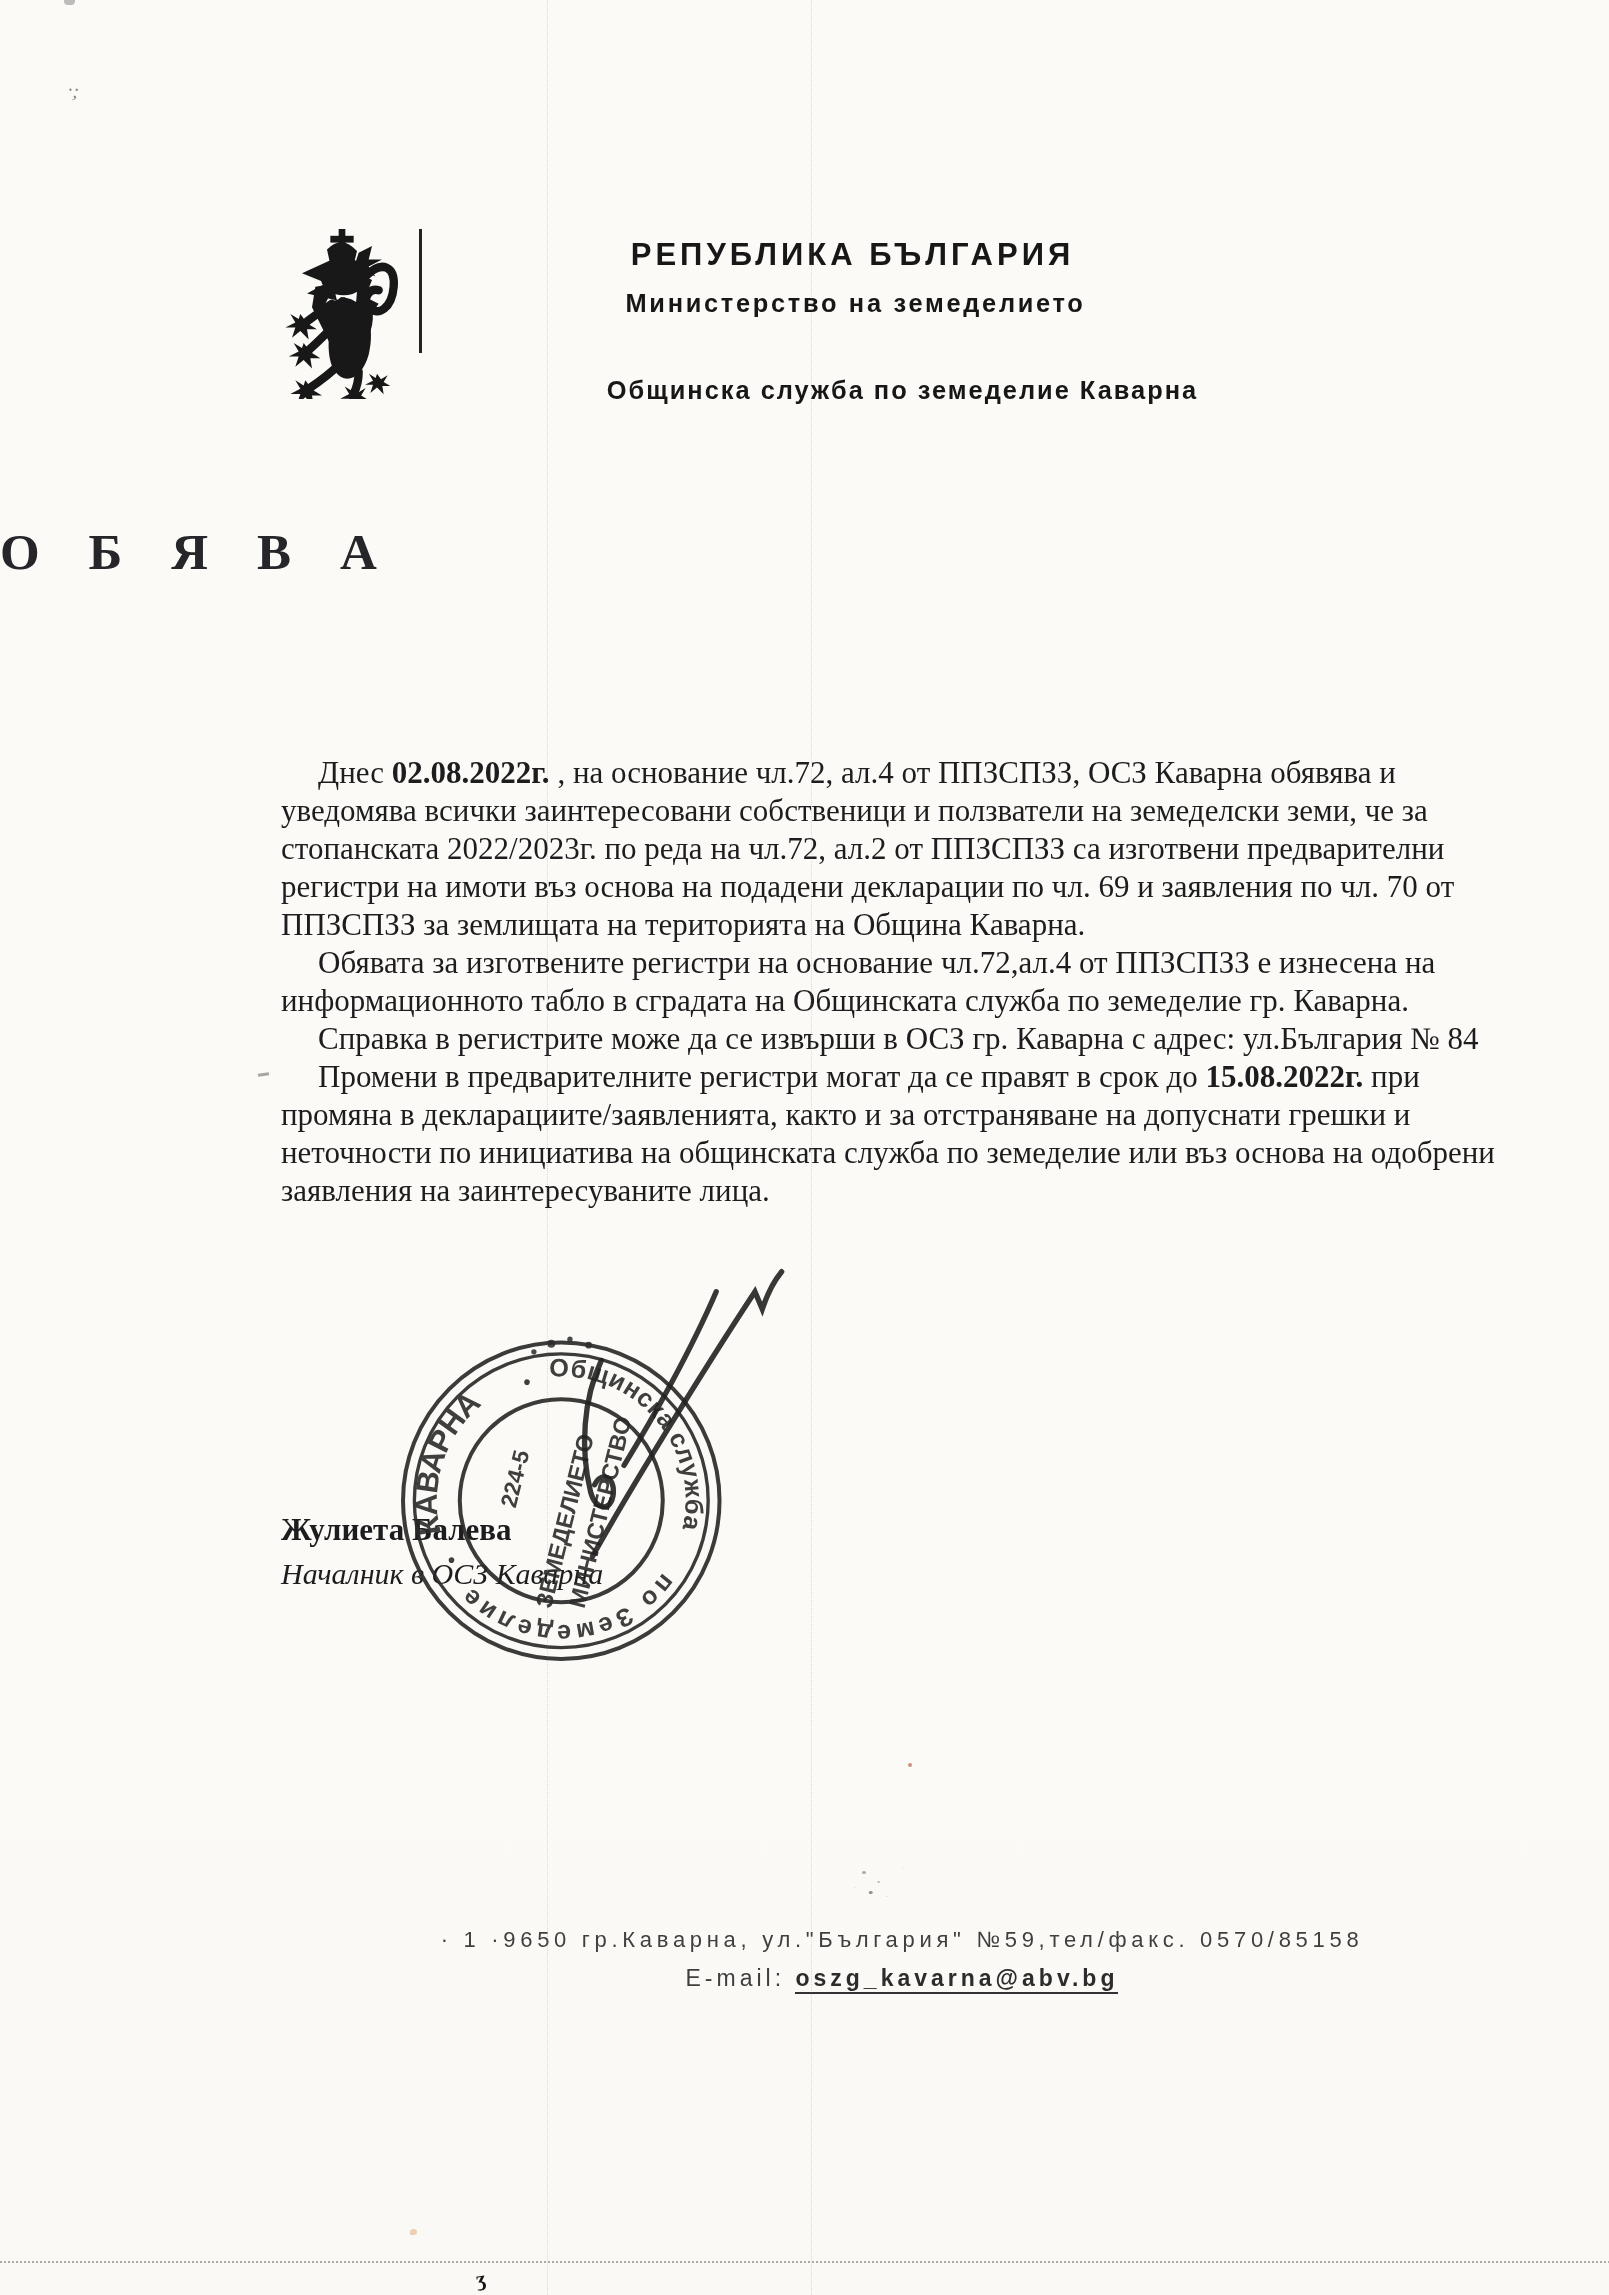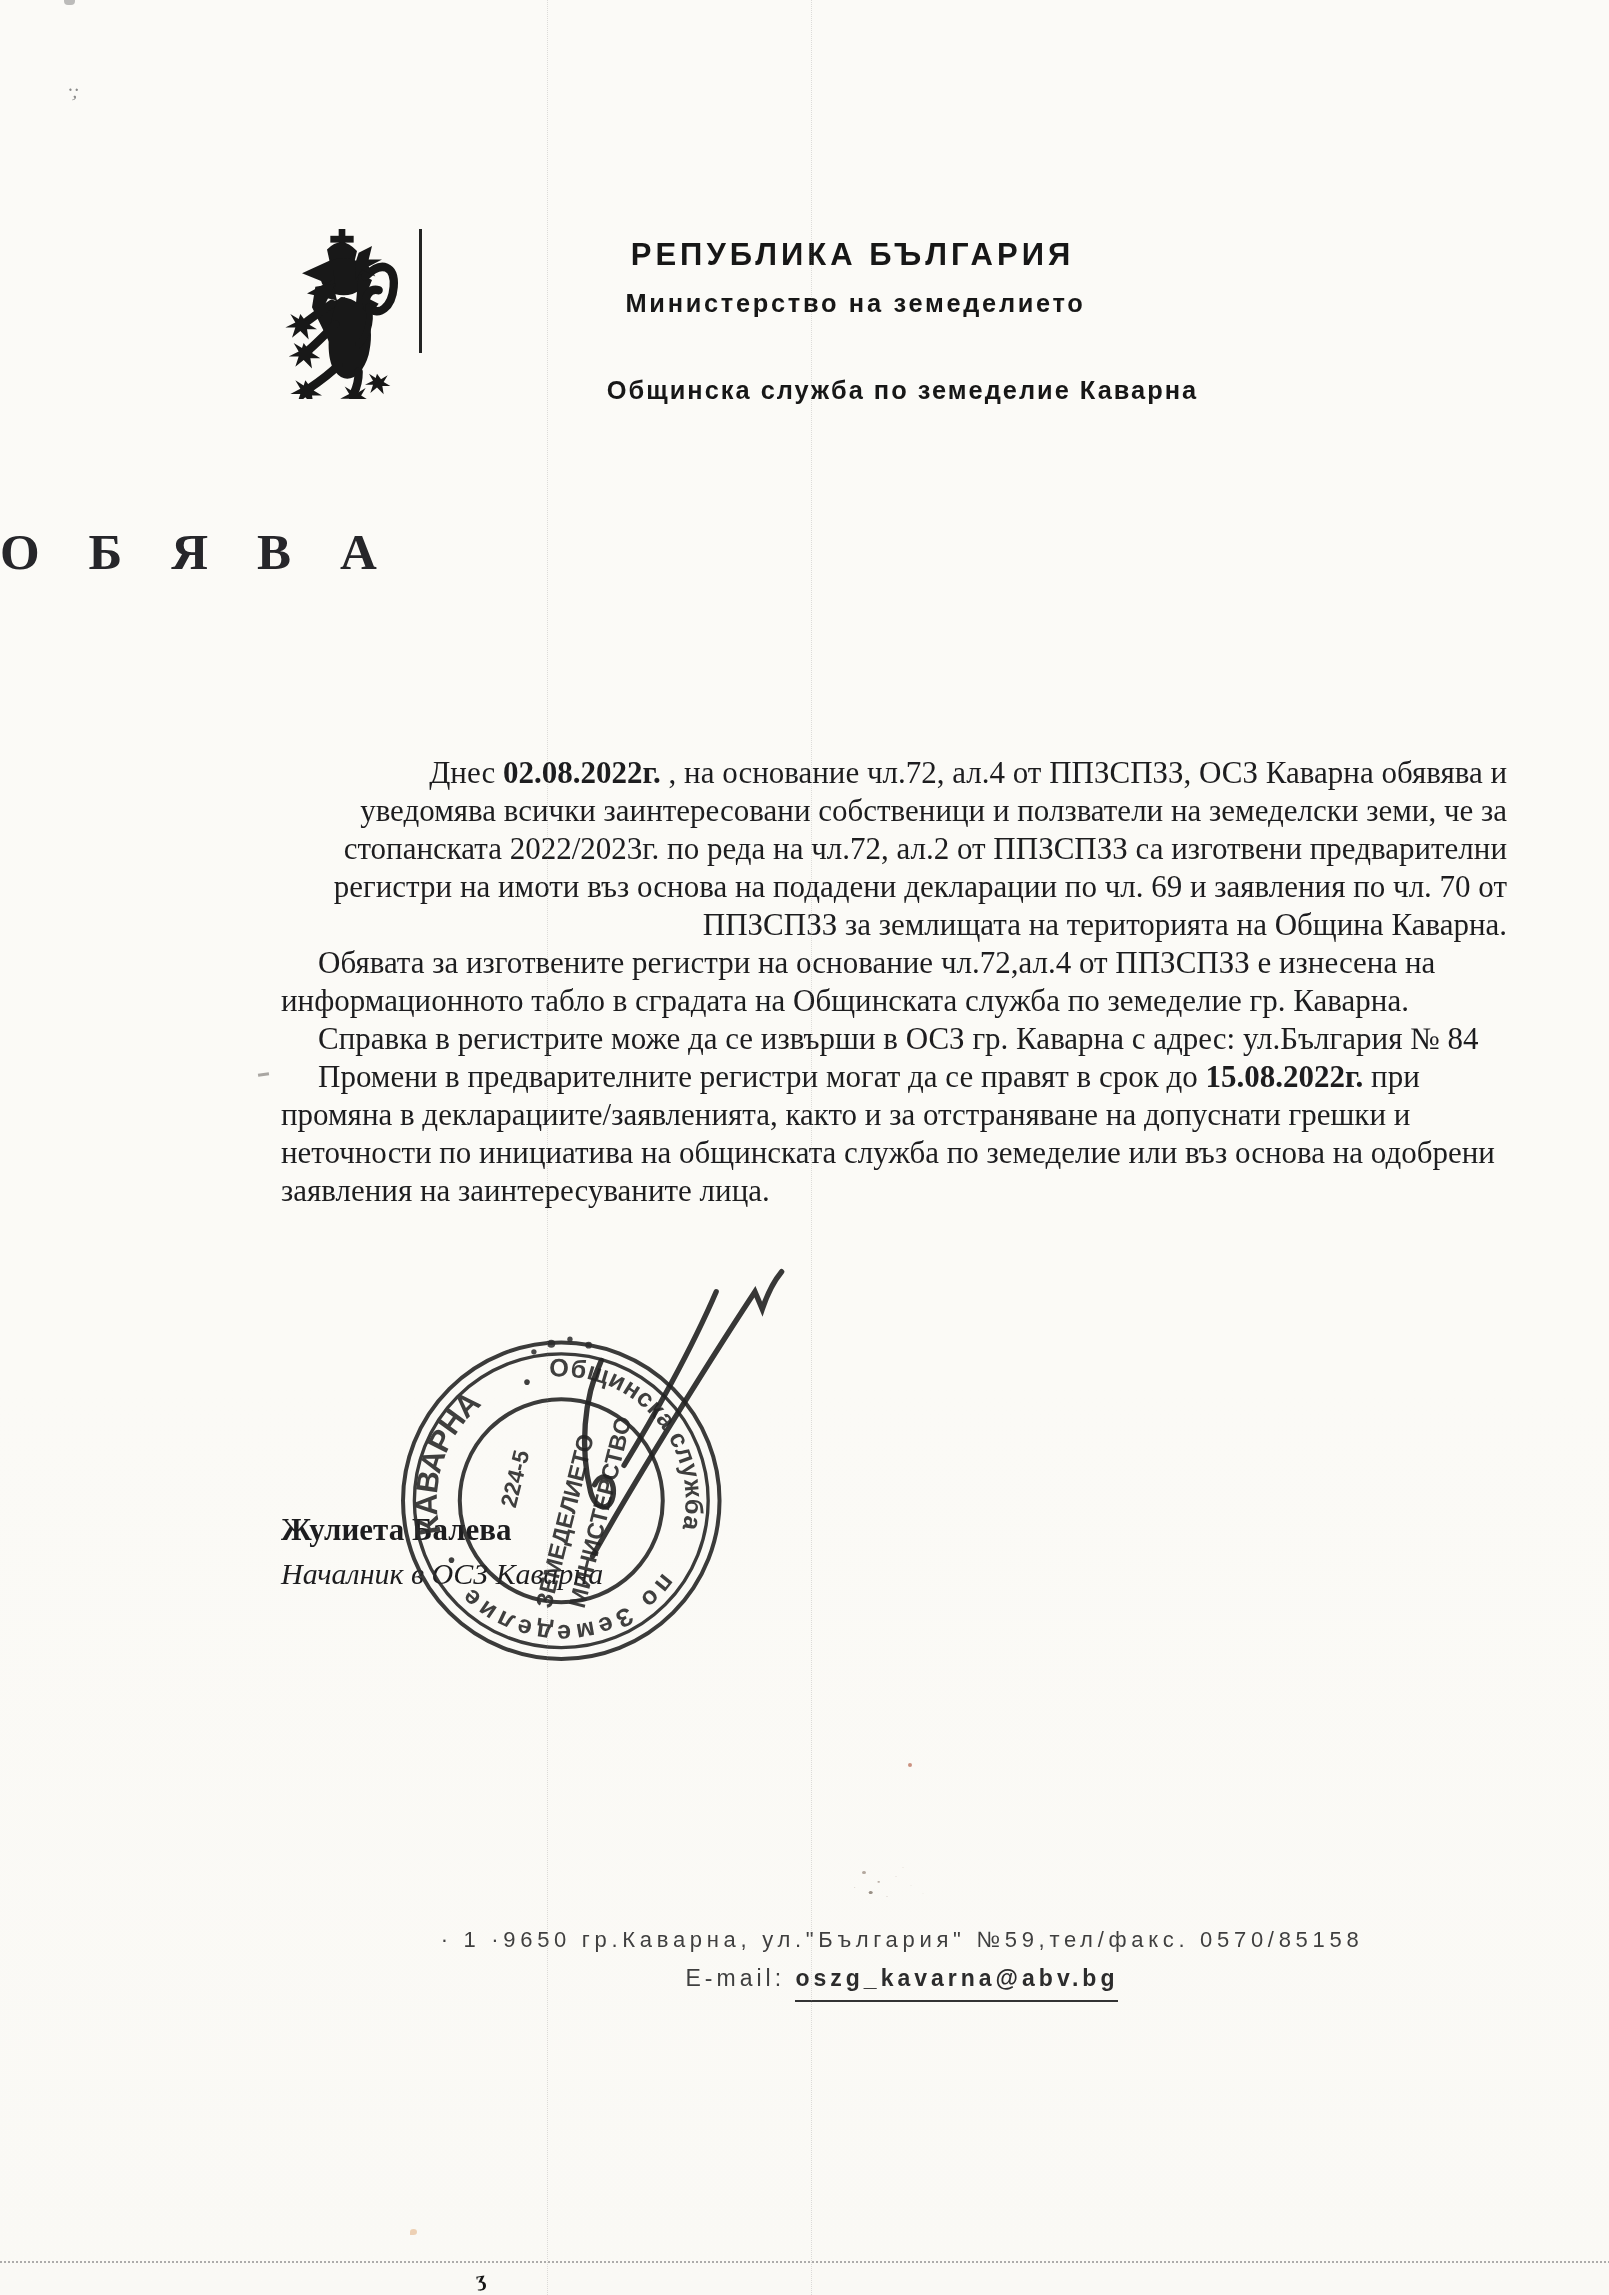--- a/index.html
+++ b/index.html
@@ -23,35 +23,35 @@
   #hdr4{left:508px;top:376px;width:789px;font-size:25.4px;letter-spacing:2px;}
 
   
   #doc-title{left:0;top:523px;width:1550px;
     font-size:51px;font-weight:bold;letter-spacing:9.4px;word-spacing:17.4px;color:#26262a;}
 
   
   #body-block{left:281px;top:754px;width:1226px;font-size:31px;line-height:38px;}
   #body-block p{margin:0;text-indent:37px;}
   #body-block .b{font-weight:bold;}
-  #p1{margin-bottom:8px;text-align:right;}
+  #p1{margin-bottom:8px;}
   #p2{margin-bottom:27px;}
   #p3{margin-bottom:35px;}
 
   
   #sig-name{left:281px;top:1512px;font-size:31px;font-weight:bold;white-space:nowrap;}
   #sig-title{left:281px;top:1557px;font-size:30px;font-style:italic;white-space:nowrap;}
   #stamp-svg{left:391px;top:1250px;width:414px;height:428px;}
 
   
   #footer{left:167px;top:1927px;width:1470px;text-align:center;
     font-family:"Liberation Sans","DejaVu Sans",sans-serif;color:#3f3f3f;}
   #footer-line1{font-size:22px;letter-spacing:4.7px;white-space:nowrap;}
   #footer-line2{margin-top:12px;font-size:23px;letter-spacing:4px;white-space:nowrap;}
-  #footer-email{font-weight:bold;color:#2c2c2c;border-bottom:2px solid #333;padding-bottom:9px;}
+  #footer-email{font-weight:bold;color:#2c2c2c;border-bottom:2px solid #333;padding-bottom:1px;}
 
   
   .artifact{pointer-events:none;}
   #vline1{left:547px;top:0;height:2295px;width:0;border-left:1.3px dotted rgba(140,140,140,.28);}
   #vline2{left:811px;top:0;height:2295px;width:0;border-left:1.3px dotted rgba(140,140,140,.28);}
   #hdots{left:0;top:2261px;width:1610px;height:0;border-top:2px dotted rgba(110,110,110,.55);}
   #mark-bottom{left:476px;top:2267px;font-size:21.4px;font-weight:bold;color:#161616;transform:rotate(-8deg);}
   #mark-topleft{left:67px;top:79px;font-size:20px;color:#8a8a8a;transform:rotate(15deg);}
   #mark-topedge{left:64px;top:0;width:10.7px;height:4.7px;background:rgba(110,110,110,.45);border-radius:0 0 4px 4px;}
   #dash-p3{left:258px;top:1073px;width:10.7px;height:2.7px;background:#a9a6a2;transform:rotate(-8deg);}

